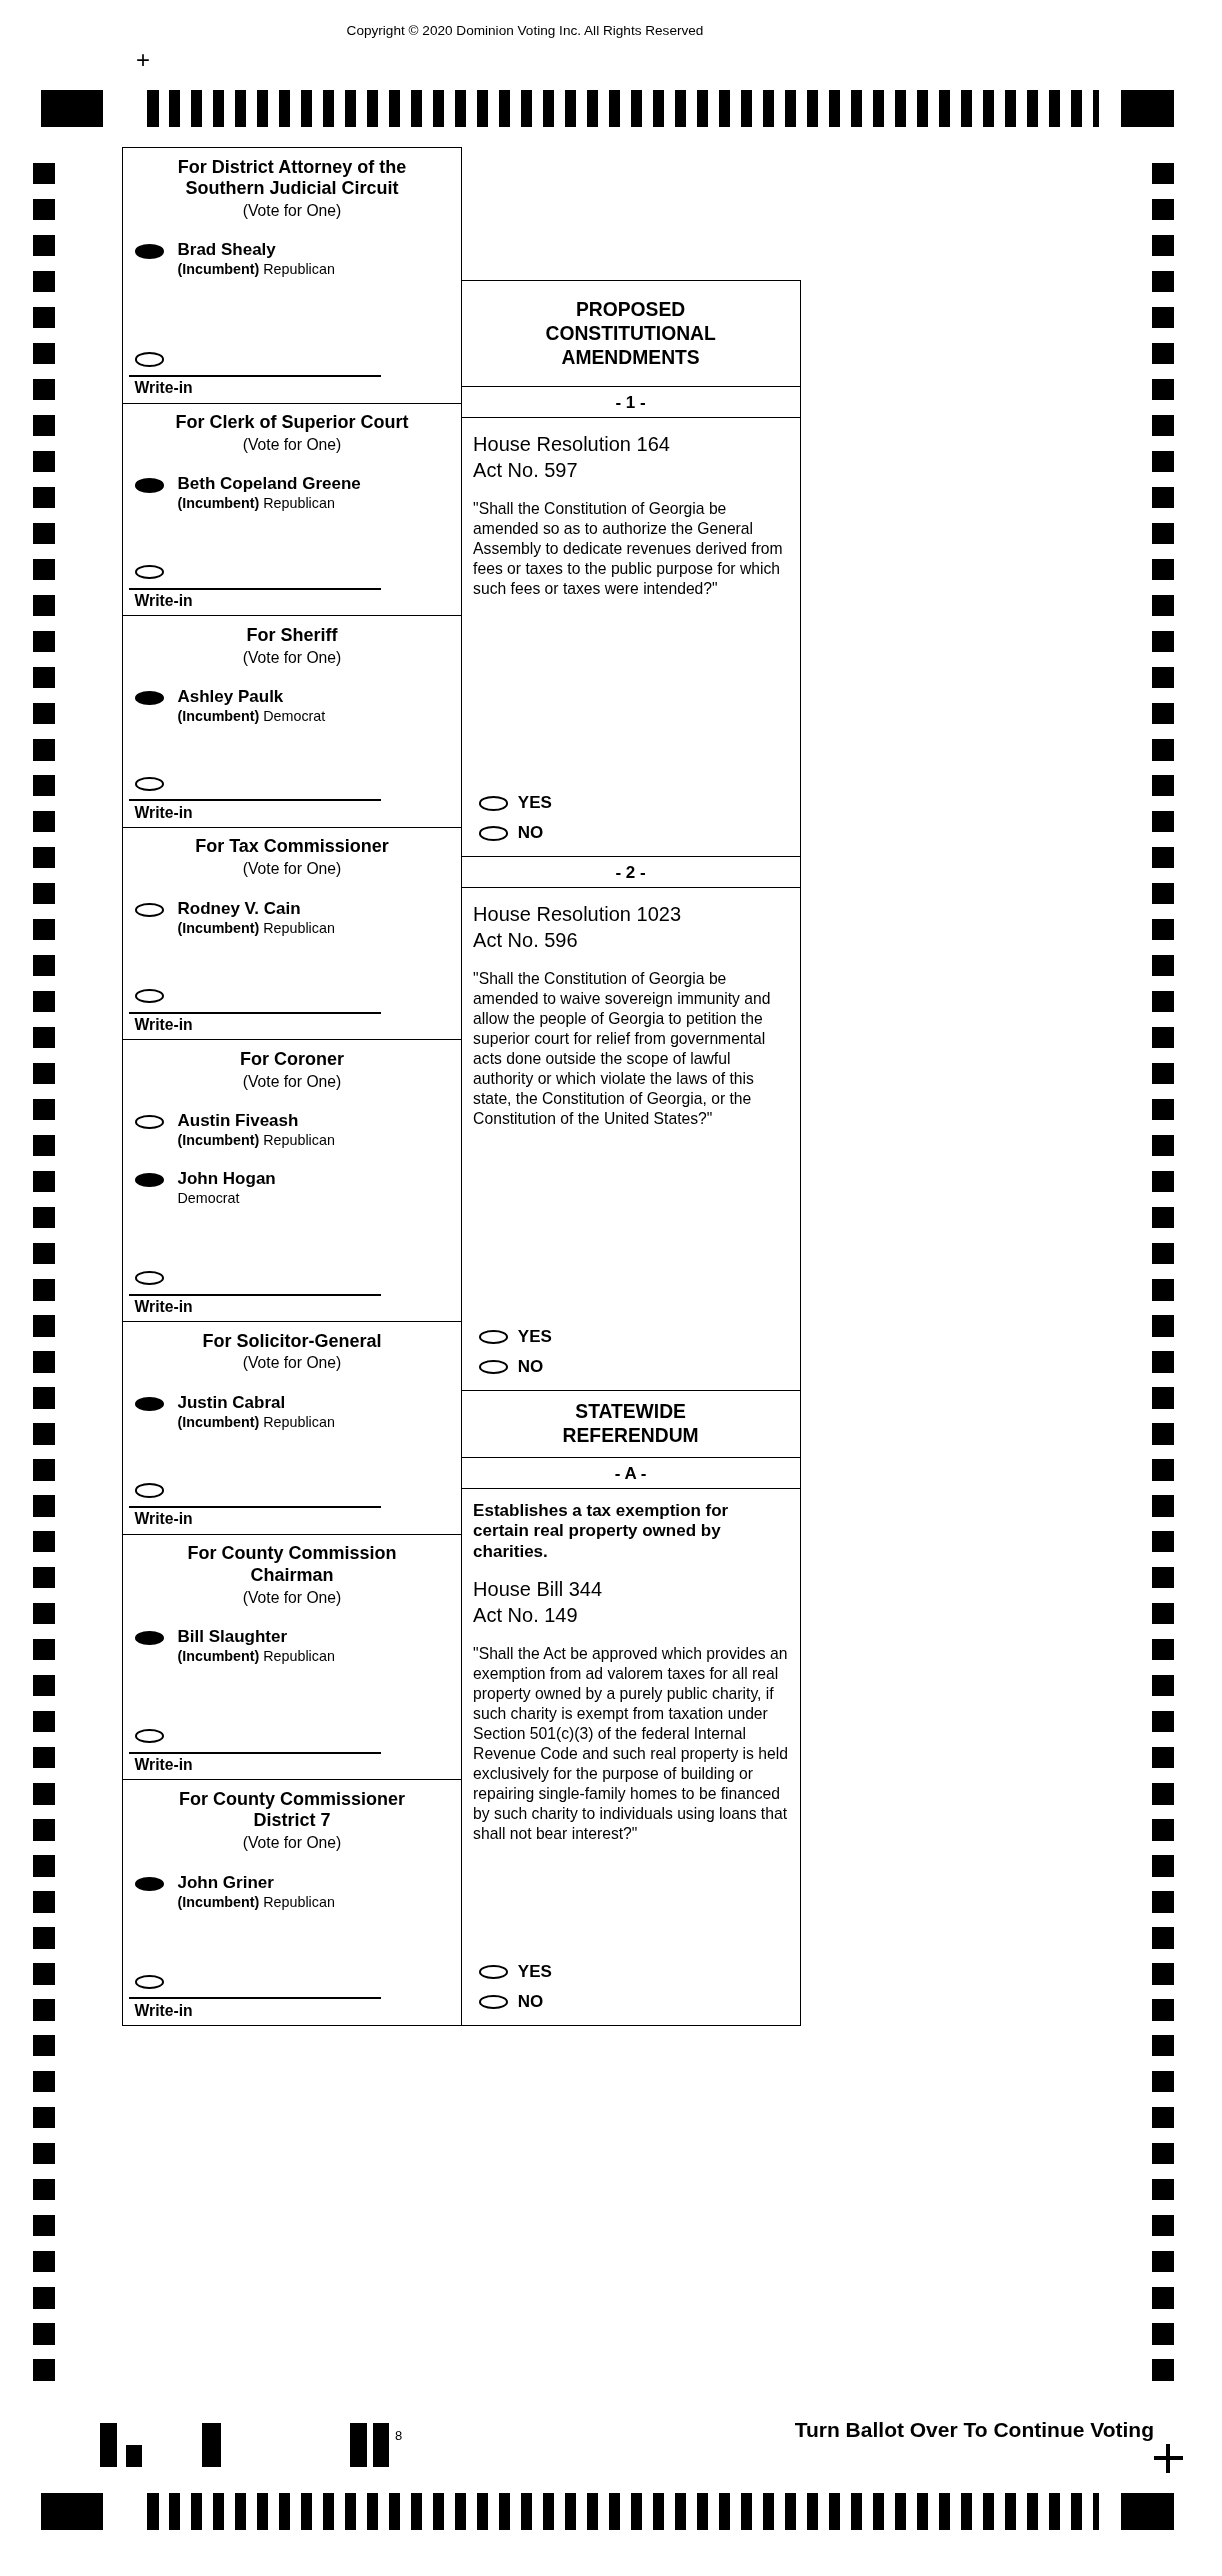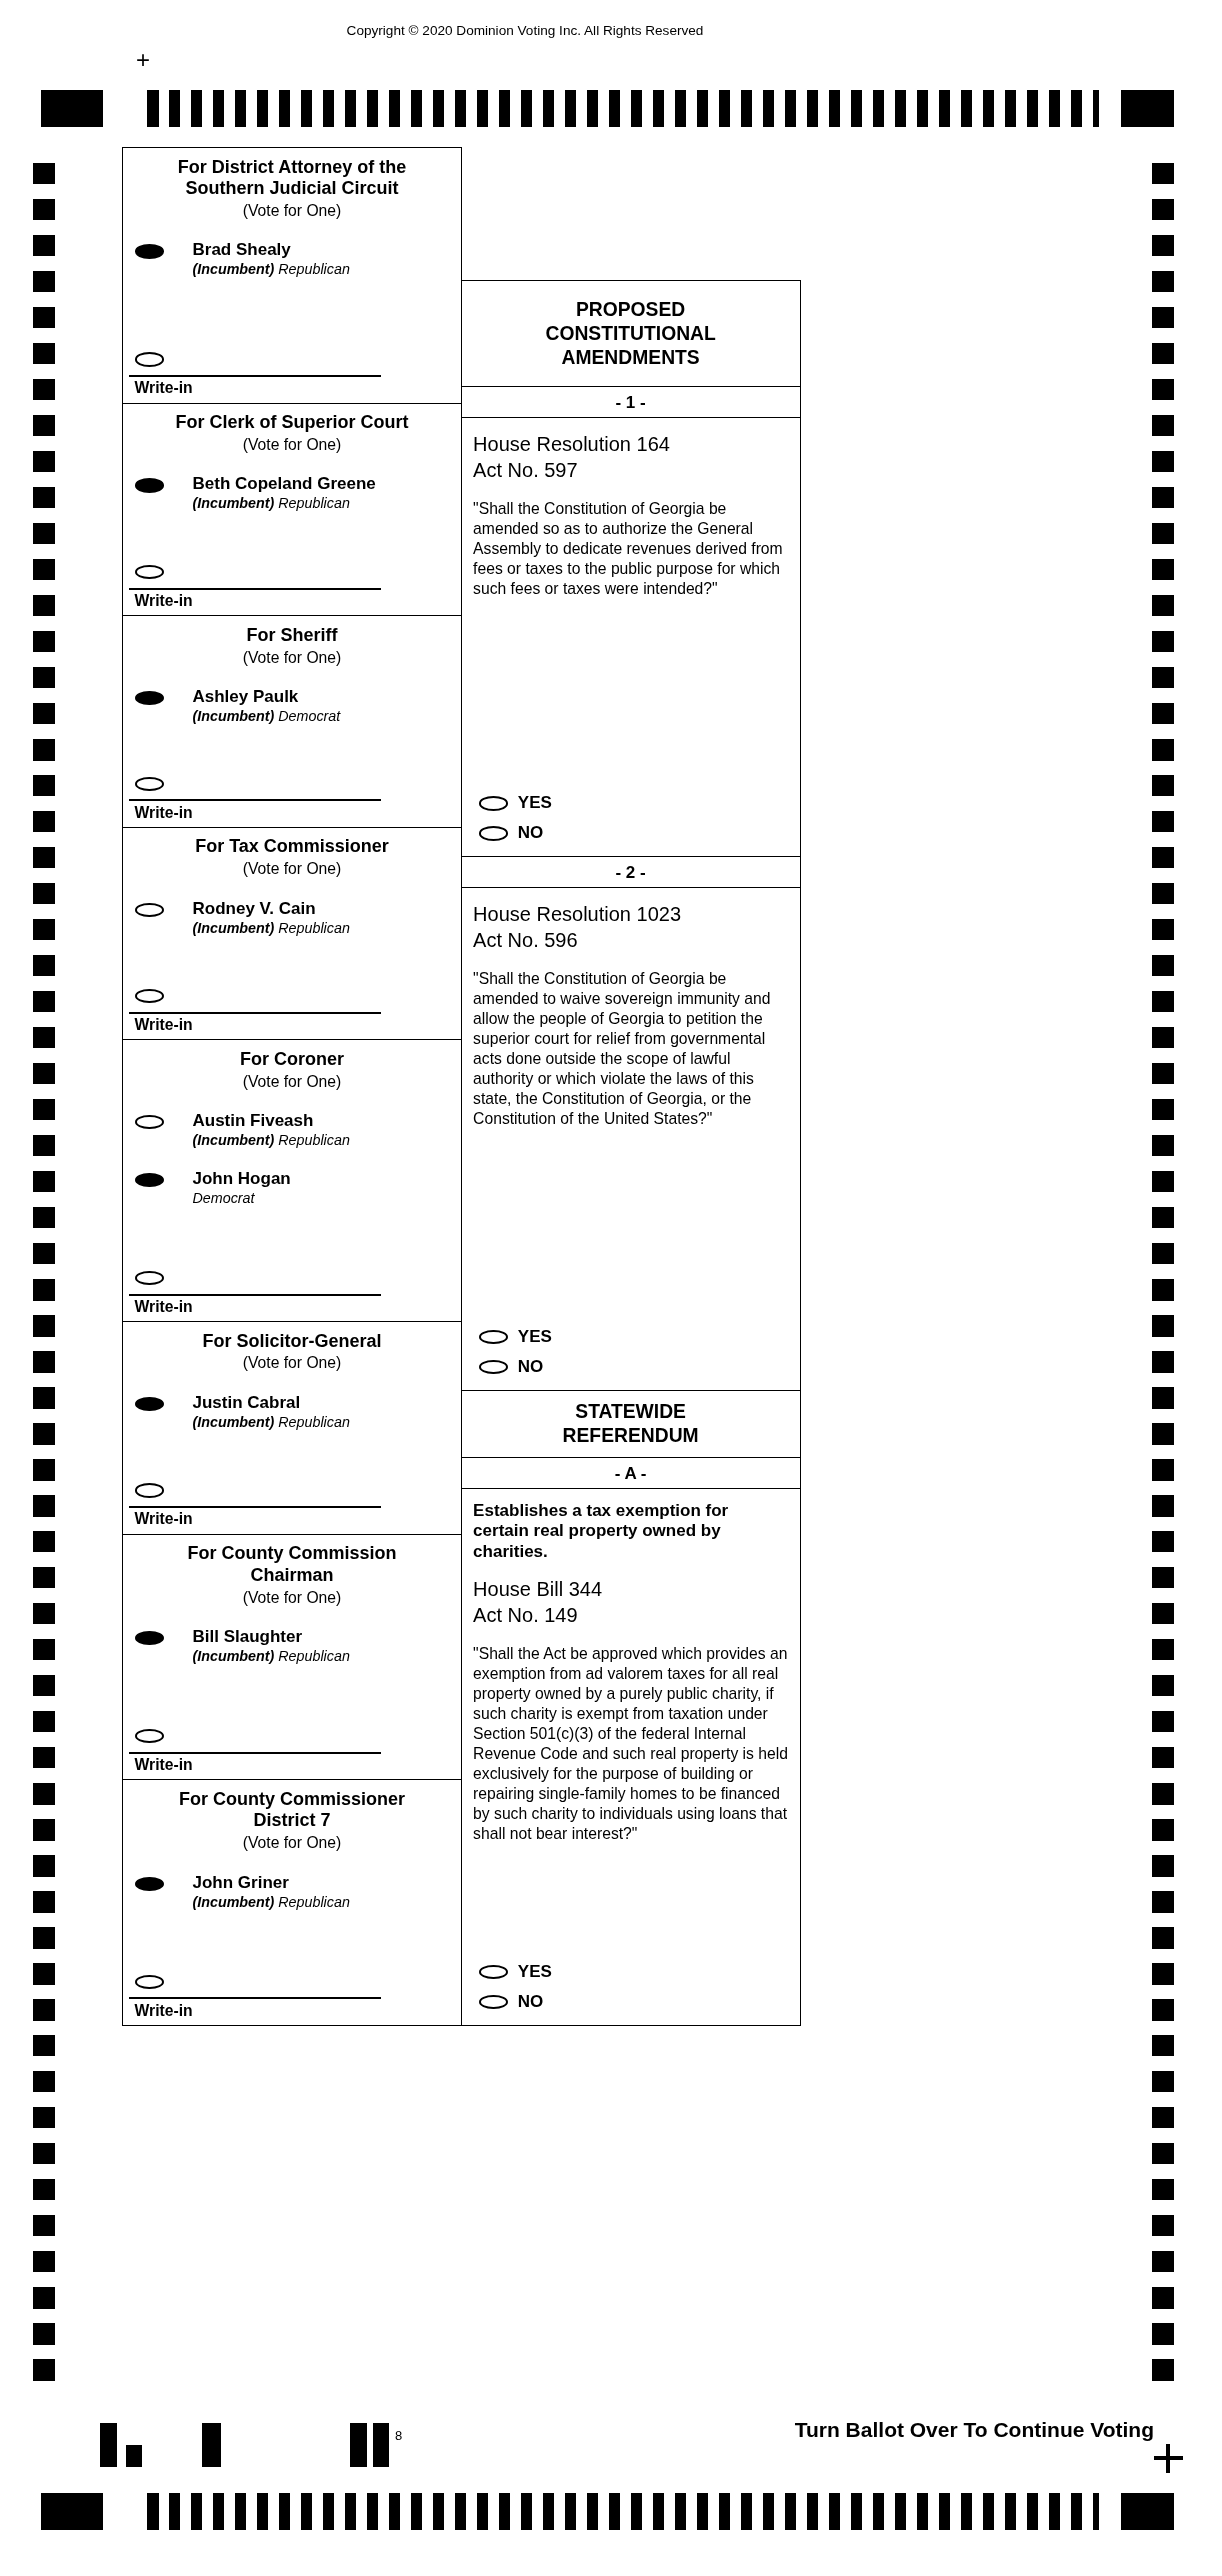--- a/index.html
+++ b/index.html
@@ -42,27 +42,27 @@
   .ballot { position:absolute; top:147px; left:122px; display:flex; align-items:flex-end; }
   .col { width:340px; }
   .col-right { margin-left:-1.4px; }
   .box { border:1.4px solid #000; background:#fff; }
   .box + .box { margin-top:-1.4px; }
 
   
   .race { display:flex; flex-direction:column; padding-bottom:5.7px; }
   .race-title { font-weight:bold; font-size:18px; line-height:1.2; text-align:center; margin-top:8.6px; white-space:pre-line; }
   .race-instruction { font-size:15.7px; text-align:center; margin-top:2.1px; }
-  .candidate { display:flex; gap:29px; align-items:flex-start; margin:21.5px 7.2px 0 11.5px; }
+  .candidate { display:flex; gap:14px; align-items:flex-start; margin:21.5px 7.2px 0 11.5px; }
   .oval { flex:0 0 auto; display:inline-block; width:29px; height:14.3px; border:2.1px solid #000;
           border-radius:50%; background:#fff; }
   .oval.filled { background:#000; }
   .candidate .oval { margin-top:2.9px; }
   .cand-name { display:block; font-weight:bold; font-size:17px; line-height:1.05; }
-  .cand-sub { display:block; font-size:14.3px; margin-top:2.1px;font-style:italic; }
+  .cand-sub { display:block; font-size:14.3px; margin-top:2.1px; }
   .cand-sub b { font-size:14.3px; }
   .race-bottom { margin-top:auto; }
   .writein-oval { display:block; margin-left:11.5px; }
   .writein-line { border-top:2.1px solid #000; margin:8.6px 80px 0 5.7px; }
   .writein-label { font-weight:bold; font-size:15.7px; margin:2.1px 0 0 11.5px; }
 
   
   .mheader { display:flex; flex-direction:column; justify-content:center; }
   .mheader-text { text-align:center; font-weight:bold; font-size:19.3px; line-height:1.25; white-space:pre-line; }
   .msection { display:flex; flex-direction:column; padding:0 11.5px 13px 11.5px; }

